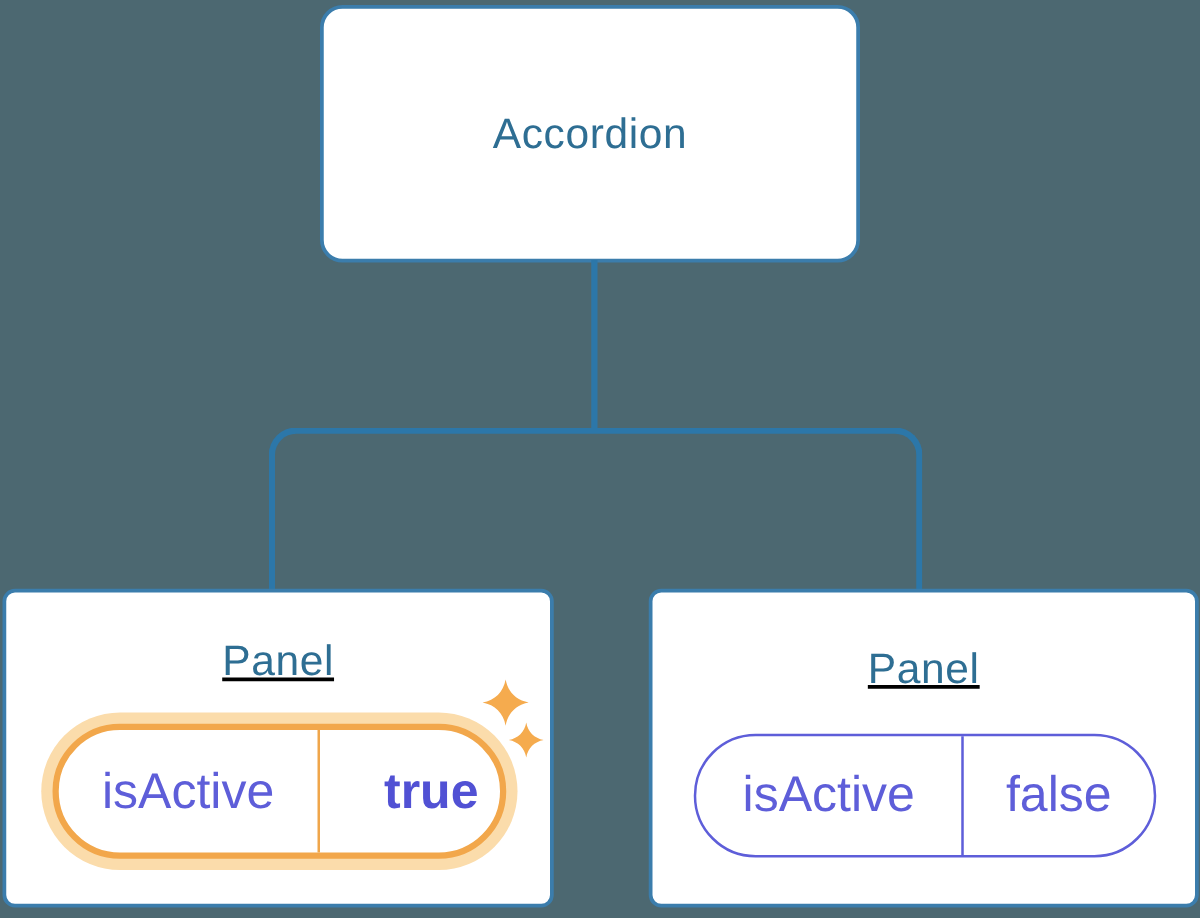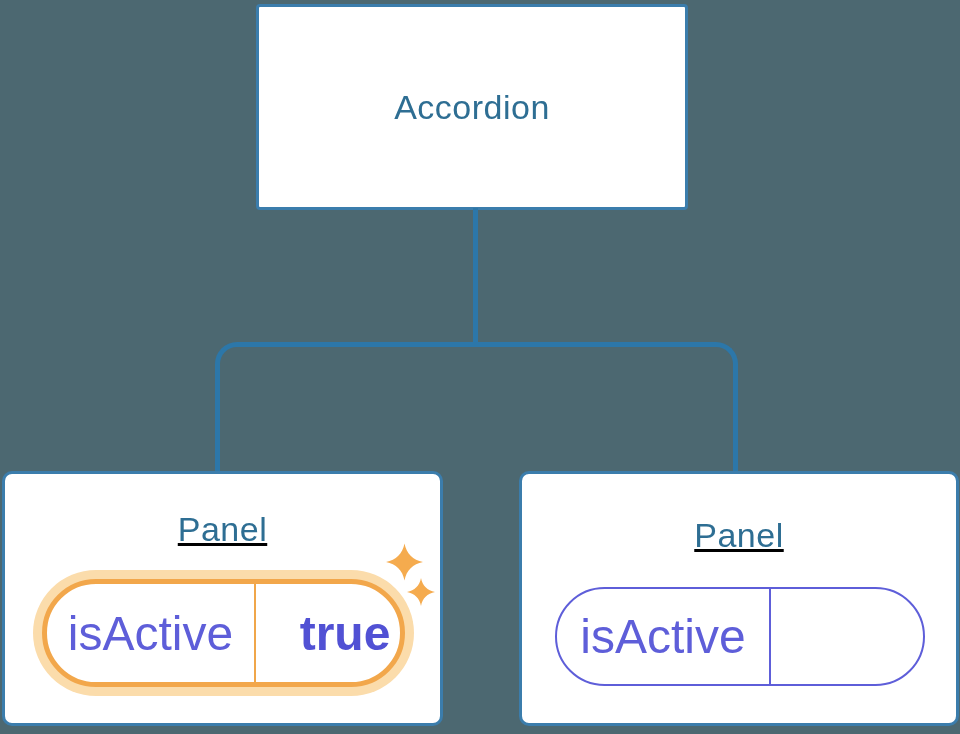--- a/index.html
+++ b/index.html
@@ -16,21 +16,21 @@
     overflow: hidden;
   }
 
   
   .node-root {
     position: absolute;
     left: 256px; top: 4px;
     width: 426px; height: 200px;
     background: #ffffff;
     border: 3px solid #3b7dac;
-    border-radius: 4px;
+    border-radius: 18px;
     display: flex;
     align-items: center;
     justify-content: center;
   }
   .node-root .node-label {
     color: #2e6e93;
     font-size: 34px;
     font-weight: 500;
     letter-spacing: 0.5px;
   }
@@ -76,21 +76,21 @@
   .pill {
     position: absolute;
     display: flex;
     background: #ffffff;
     align-items: stretch;
   }
   .pill .cell {
     display: flex;
     align-items: center;
     justify-content: center;
-    font-size: 48px;
+    font-size: 40px;
     color: #5e5ed9;
   }
   .pill .cell-value.bold {
     font-weight: 700;
     color: #5151d4;
   }
 
   .pill-active {
     left: 37px; top: 105px;
     width: 353px; height: 98px;
@@ -150,16 +150,17 @@
   <span class="sparkle sparkle-small">
     <svg viewBox="0 0 32 32" xmlns="http://www.w3.org/2000/svg">
       <path fill="#f5ab4e" d="M16 0 C17.6 8.7 23.3 14.4 32 16 C23.3 17.6 17.6 23.3 16 32 C14.4 23.3 8.7 17.6 0 16 C8.7 14.4 14.4 8.7 16 0 Z"></path>
     </svg>
   </span>
 
   <div class="panel panel-right">
     <div class="panel-title">Panel</div>
     <div class="pill pill-inactive">
       <div class="cell cell-key">isActive</div>
+      <div class="cell cell-value">false</div>
     </div>
   </div>
 
 </div>
 
 </body></html>

